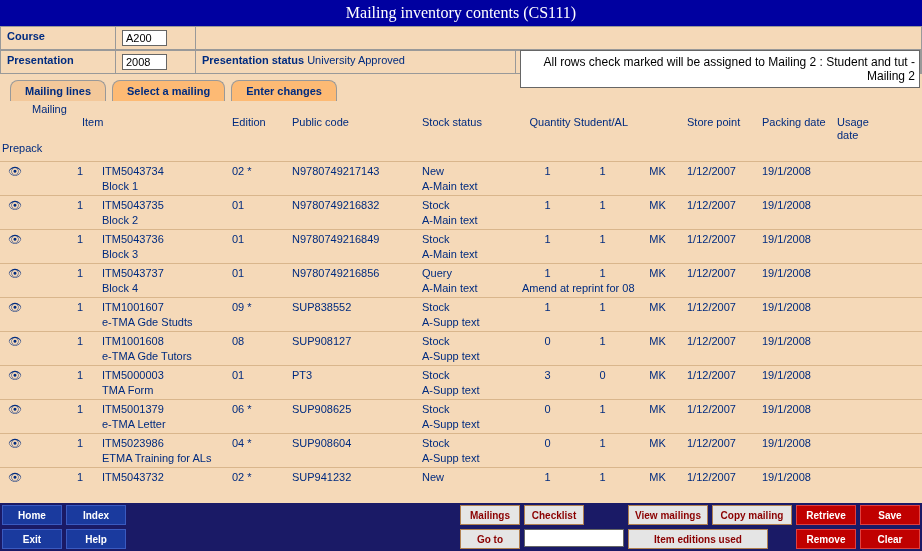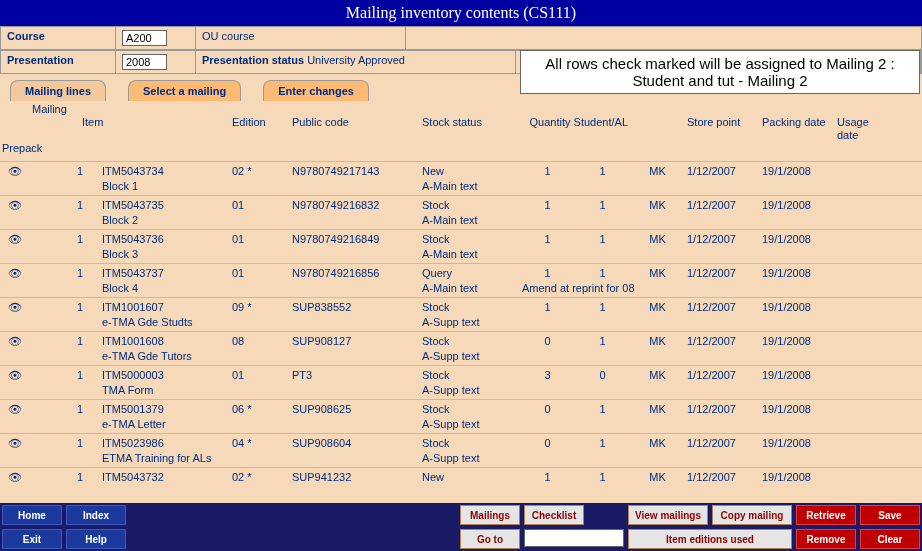--- a/index.html
+++ b/index.html
@@ -3,24 +3,24 @@
 <meta charset="utf-8">
 <style>
 *{box-sizing:border-box;margin:0;padding:0;font-family:Verdana,Arial,sans-serif;font-size:11px}
 body{background:#f5d9b8;width:922px;height:551px;overflow:hidden}
 .titlebar{background:#0000a0;color:#fff;text-align:center;font-size:16px;padding:4px;font-family:Georgia,serif}
 .hdr{display:flex;border:1px solid #999}
 .hdr .cell{padding:3px 6px;border-right:1px solid #999}
 .lbl{color:#002b7f;font-weight:bold}
 .val{color:#002b7f}
 input.fld{border:1px solid #666;padding:1px 3px;font-size:11px;width:45px;text-align:left}
-.tabs{display:flex;gap:22px;padding:6px 10px 0 10px}
+.tabs{display:flex;gap:6px;padding:6px 10px 0 10px}
 .tab{background:#fdba74;border:1px solid #999;border-bottom:none;border-radius:8px 8px 0 0;padding:4px 14px;color:#002b7f;font-weight:bold;cursor:pointer}
 .tab.active{background:#f3c89a}
-.notice{position:absolute;right:2px;top:50px;width:400px;background:#fff;border:1px solid #666;padding:4px;font-size:15px;text-align:center;color:#000;z-index:5}
+.notice{position:absolute;right:2px;top:50px;width:400px;background:#fff;border:1px solid #666;padding:4px;font-size:12px;text-align:right;color:#000;z-index:5}
 .grid{width:100%}
 .gridhead,.row{display:grid;grid-template-columns:30px 30px 40px 130px 60px 130px 100px 55px 55px 55px 75px 75px 55px;align-items:start}
 .gridhead{color:#002b7f;font-weight:normal;padding:2px 0 6px 0}
 .gridhead div{padding:0 2px;line-height:13px}
 .row{border-top:1px solid #d9b68c;padding:2px 0}
 .row div{padding:1px 2px;color:#002b7f}
 .eye{color:#002b7f;text-align:center;cursor:pointer}
 .sub{grid-column:4/5;color:#002b7f}
 .num{text-align:center}
 .footer{position:absolute;bottom:0;left:0;right:0;background:#1a1a66;display:flex;height:48px}
@@ -33,21 +33,20 @@
 .fbtn.w{width:80px}
 </style>
 </head>
 <body>
 
 <div class="titlebar">Mailing inventory contents (CS111)</div>
 
 <div class="hdr">
   <div class="cell lbl" style="width:115px">Course</div>
   <div class="cell" style="width:80px"><input class="fld" value="A200" style=""></div>
-  <div class="cell val" style="width:210px">OU course</div>
 </div>
 <div class="hdr">
   <div class="cell lbl" style="width:115px">Presentation</div>
   <div class="cell" style="width:80px"><input class="fld" value="2008" style=""></div>
   <div class="cell" style="width:320px">
     <span class="lbl">Presentation status</span>
     <span class="val">University Approved</span>
   </div>
   <div class="cell" style="flex:1">
     <span class="lbl">Presentation start date</span>
@@ -273,21 +272,21 @@
   </div>
   <div class="fcol">
     <div class="fbtn tan">Checklist</div>
     <input class="fgoto" style="">
   </div>
   <div class="fcol">
     <div style="display:flex">
       <div class="fbtn tan w">View mailings</div>
       <div class="fbtn tan w">Copy mailing</div>
     </div>
-    <div class="fbtn tan" style="width:164px">Item editions used</div>
+    <div class="fbtn tan" style="width:140px">Item editions used</div>
   </div>
   <div class="fcol">
     <div class="fbtn red">Retrieve</div>
     <div class="fbtn red">Remove</div>
   </div>
   <div class="fcol">
     <div class="fbtn red">Save</div>
     <div class="fbtn red">Clear</div>
   </div>
 </div>

